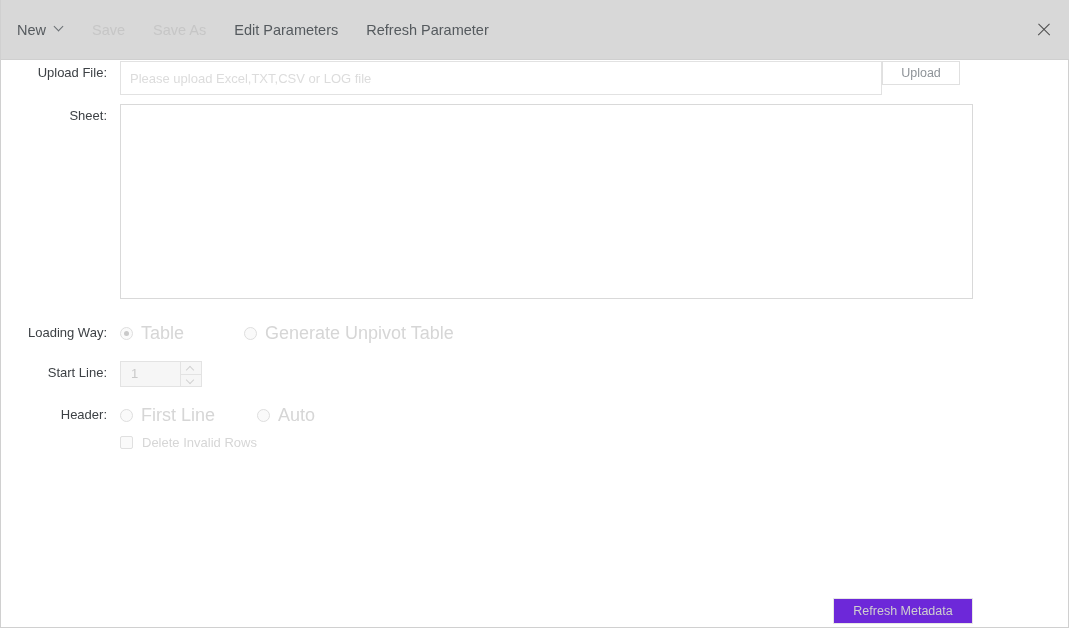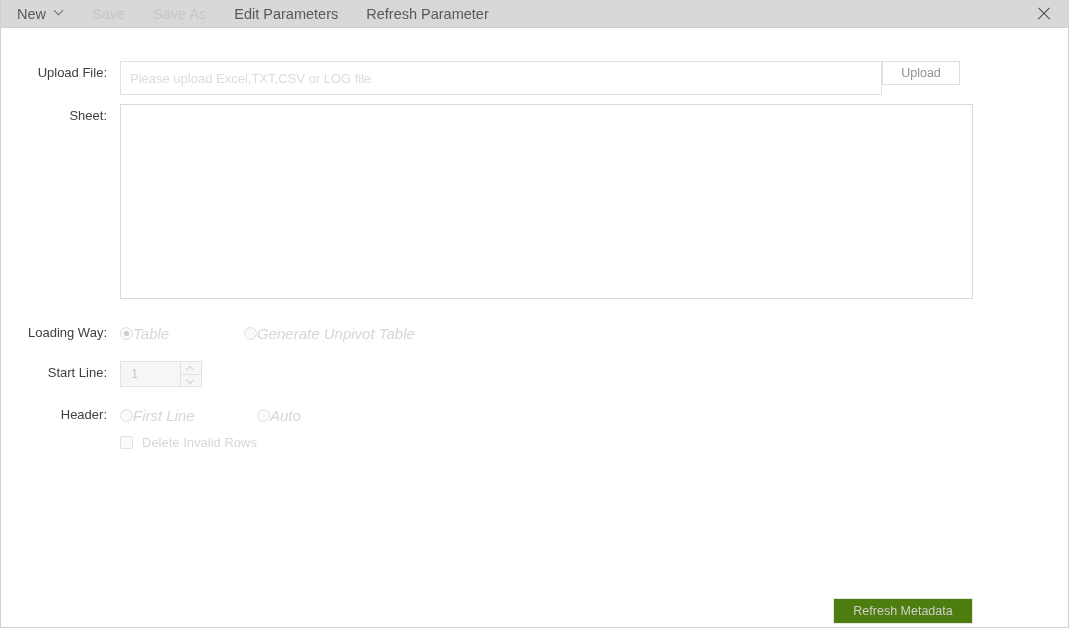--- a/index.html
+++ b/index.html
@@ -24,21 +24,21 @@
     border-right: 1px solid #d0d0d0;
     border-bottom: 1px solid #d0d0d0;
     background: #ffffff;
   }
 
   
   .toolbar {
     position: absolute;
     left: 0; top: 0;
     width: 1069px;
-    height: 28px;
+    height: 60px;
     background: #d8d8d8;
     border-bottom: 1px solid #cfcfcf;
     box-sizing: border-box;
     display: flex;
     align-items: center;
   }
   .menu-item {
     font-size: 14.5px;
     color: #555a5e;
     padding: 0 14px;
@@ -188,24 +188,24 @@
   }
   .radio-opt.checked .radio-mark::after {
     content: "";
     position: absolute;
     left: 3px; top: 3px;
     width: 5px; height: 5px;
     border-radius: 50%;
     background: #c9c9c9;
   }
   .radio-text {
-    font-size: 15px;
+    margin-left: 8px;
+    font-size: 18px;
     color: #d6d6d6;
     white-space: nowrap;
-    font-style: italic;
   }
 
   
   .row-start { left: 6px; top: 319px; }
   .spinner {
     width: 82px;
     height: 26px;
     box-sizing: border-box;
     border: 1px solid #e3e3e3;
     background: #f6f6f6;
@@ -265,21 +265,21 @@
 
   
   .btn-refresh-meta {
     position: absolute;
     left: 832px;
     top: 556px;
     width: 140px;
     height: 26px;
     box-sizing: border-box;
     border: 1px solid #e6e6e6;
-    background: #4d7c0f;
+    background: #6d28d9;
     color: #cfcfcf;
     font-size: 12.5px;
     font-family: "Liberation Sans", sans-serif;
     padding: 0;
     line-height: 24px;
     cursor: default;
   }
 </style>
 </head>
 <body>

